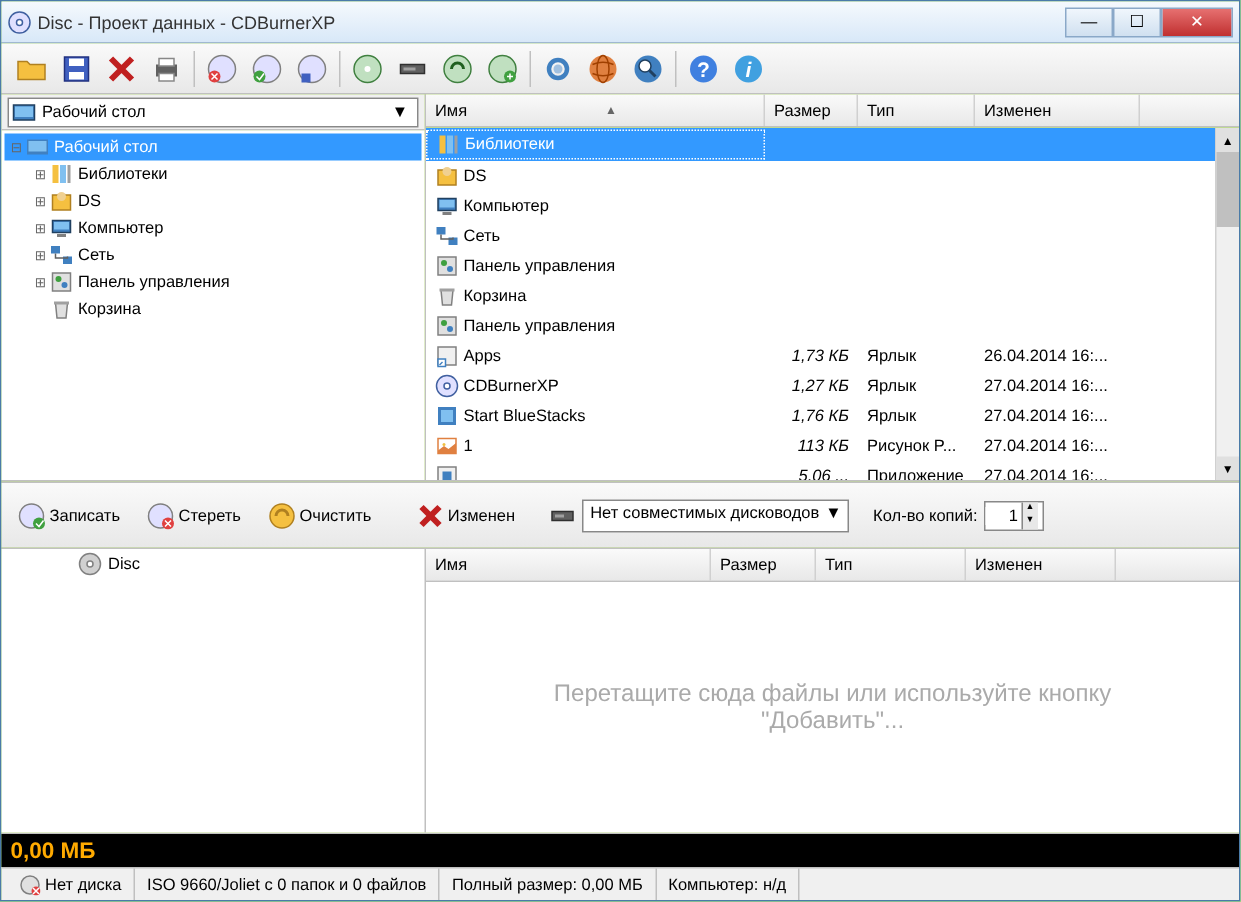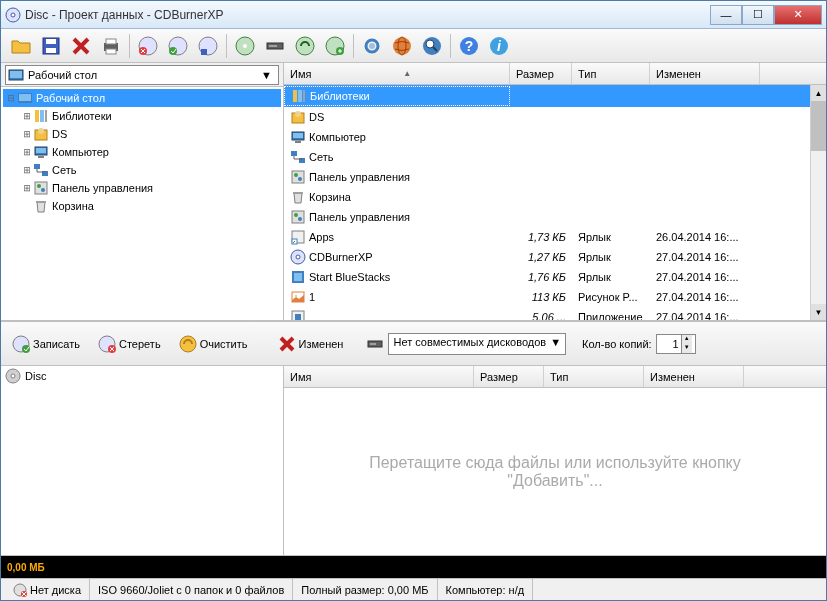--- a/index.html
+++ b/index.html
@@ -43,24 +43,24 @@
 .mid-toolbar { height: 45px; background: linear-gradient(#fafafa, #e8e8e8); display: flex; align-items: center; padding: 16px 4px; gap: 4px; border-top: 1px solid #c0c0c0; border-bottom: 1px solid #c0c0c0; }
 .mid-btn { display: flex; align-items: center; padding: 3px 6px; cursor: pointer; border: 1px solid transparent; border-radius: 2px; gap: 3px; }
 .mid-icon { width: 18px; height: 18px; }
 .drive-combo { border: 1px solid #888; background: #fff; padding: 2px 4px; display: flex; align-items: flex-start; gap: 4px; height: 22px; }
 .copies-spin { border: 1px solid #888; background: #fff; width: 40px; height: 20px; display: flex; align-items: center; }
 .copies-spin input { border: none; width: 24px; text-align: right; font-size: 11px; padding-right: 2px; }
 .spin-btns { display: flex; flex-direction: column; }
 .spin-btns span { font-size: 6px; height: 9px; cursor: pointer; padding: 0 2px; background: #e8e8e8; border-left: 1px solid #888; }
 .content-bottom { height: 190px; display: flex; border-bottom: 1px solid #c0c0c0; }
 .bottom-left { width: 283px; border-right: 1px solid #c0c0c0; background: #fff; }
-.disc-item { display: flex; align-items: center; padding: 2px 4px; }
+.disc-item { display: flex; align-items: center; padding: 2px 4px; margin-left: 47px; }
 .bottom-right { flex: 1; display: flex; flex-direction: column; background: #fff; }
 .empty-msg { flex: 1; display: flex; flex-direction: column; align-items: center; justify-content: center; color: #aaa; font-size: 16px; text-align: center; }
-.size-bar { height: 22px; background: #000; color: #fa0; display: flex; align-items: center; padding: 0 6px; font-size: 10px; font-weight: bold; }
+.size-bar { height: 22px; background: #000; color: #fa0; display: flex; align-items: center; padding: 0 6px; font-size: 15px; font-weight: bold; }
 .statusbar { height: 22px; background: #f0f0f0; display: flex; align-items: center; padding: 0 4px; border-top: 1px solid #c0c0c0; }
 .status-seg { border-right: 1px solid #c0c0c0; padding: 0 8px; display: flex; align-items: center; gap: 3px; height: 100%; }
 .icon-svg { width: 100%; height: 100%; }
 .scroll-fake { position: absolute; right: 0; top: 0; width: 16px; height: 100%; background: #f0f0f0; border-left: 1px solid #d0d0d0; display: flex; flex-direction: column; }
 .scroll-fake .sbtn { height: 16px; background: #e0e0e0; display: flex; align-items: center; justify-content: center; font-size: 8px; }
 .scroll-fake .thumb { background: #c0c0c0; }
 .sort-arrow { font-size: 8px; color: #666; margin-left: auto; margin-right: auto; }
 </style>
 </head>
 <body>

